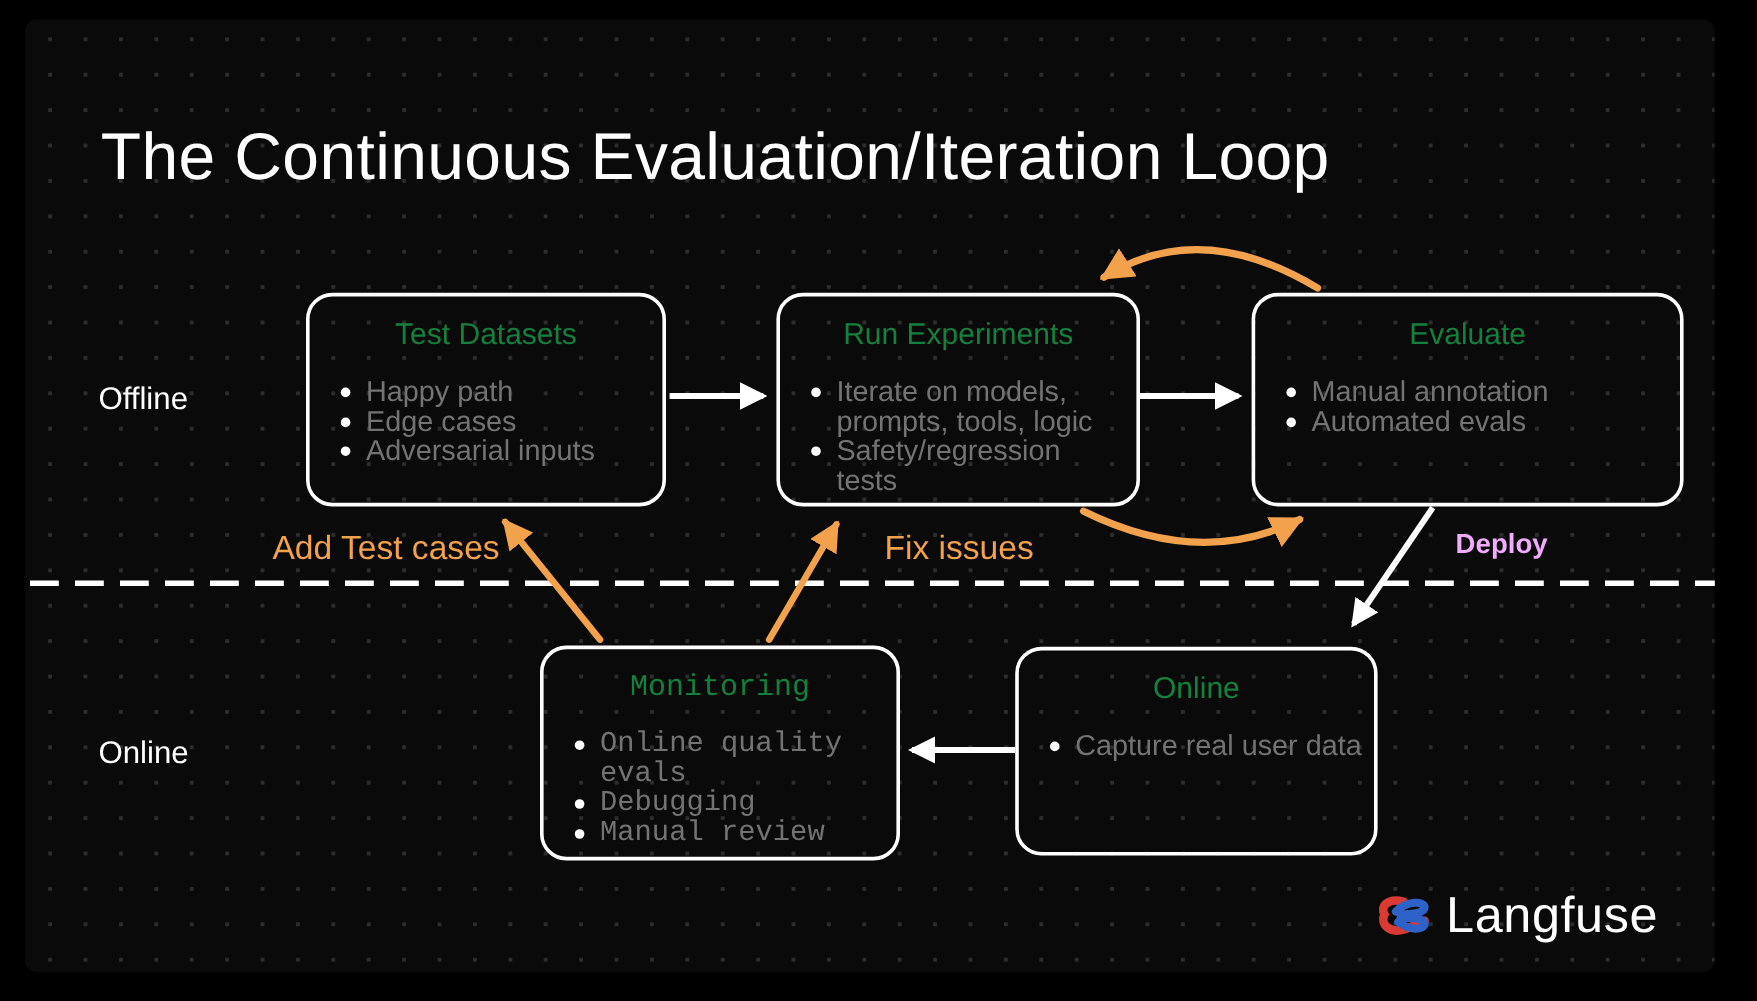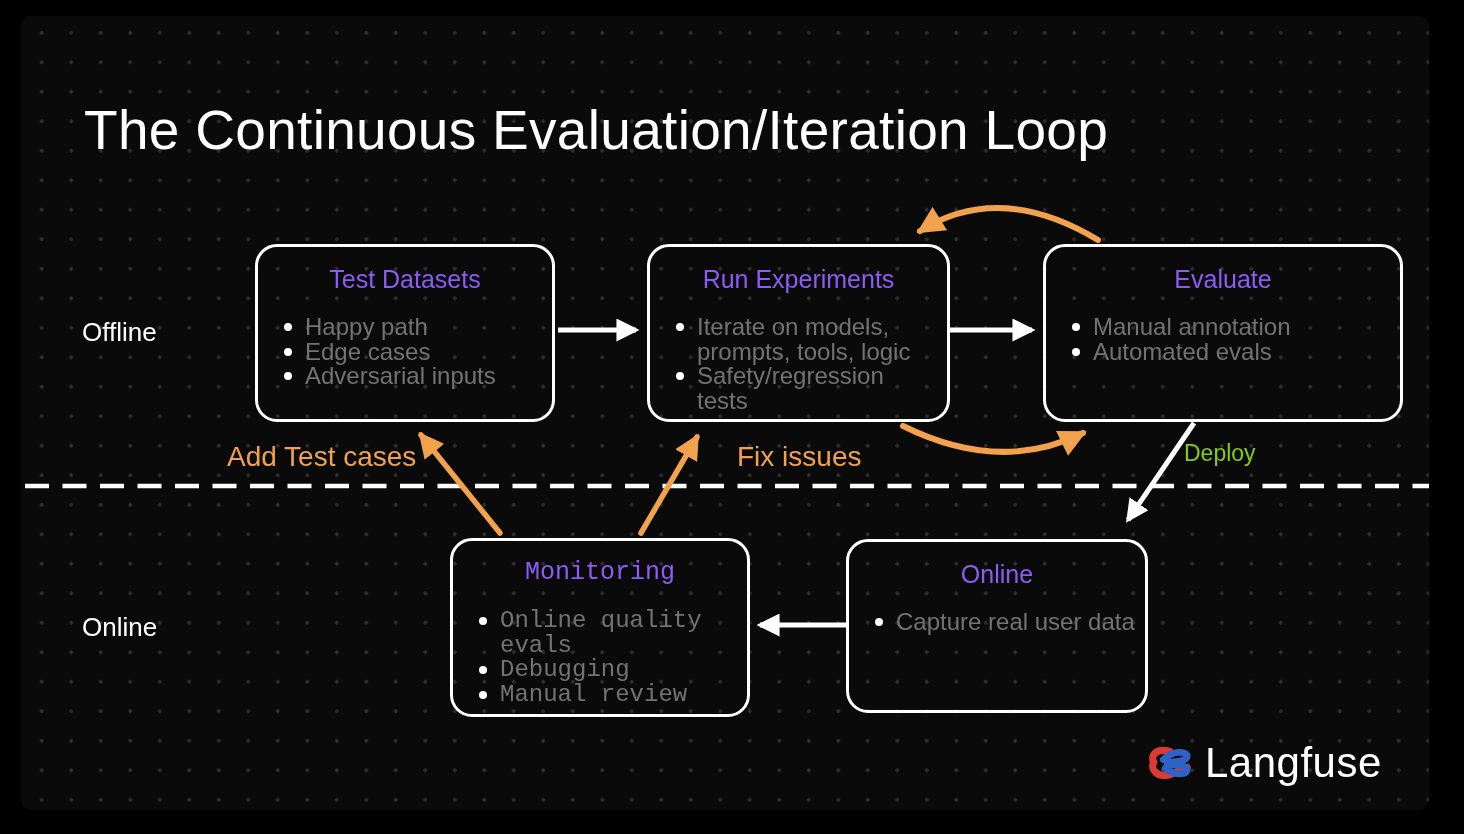--- a/index.html
+++ b/index.html
@@ -33,40 +33,40 @@
   }
   .lane-offline { left: 82px; top: 317px; }
   .lane-online  { left: 82px; top: 612px; }
 
   .node {
     position: absolute; border: 3px solid #ffffff; border-radius: 22px;
     color: #ffffff; background: transparent;
   }
   .node-title {
     text-align: center; padding-top: 17px;
-    font-size: 25px; line-height: 30px; font-weight: 500; color: #8b5cf6;
+    font-size: 25px; line-height: 30px; font-weight: 500; color: #15803d;
   }
   .bullets { margin-top: 21px; padding-left: 26px; padding-right: 10px; }
   .bullet { display: flex; gap: 13px; font-size: 24px; line-height: 24.5px; color: #737373; }
   .bullet .dot {
     width: 8px; height: 8px; border-radius: 50%; background: #ffffff;
     margin-top: 8px; flex: none;
   }
 
   .node-test-datasets   { left: 255px;  top: 244px; width: 300px; height: 178px; }
   .node-run-experiments { left: 647px;  top: 244px; width: 303px; height: 178px; }
   .node-evaluate        { left: 1043px; top: 244px; width: 360px; height: 178px; }
   .node-monitoring      { left: 450px;  top: 538px; width: 300px; height: 179px; font-family: Liberation Mono, monospace; }
   .node-tracing         { left: 846px;  top: 539px; width: 302px; height: 174px; }
 
   .arrow-label { position: absolute; font-size: 28px; white-space: nowrap; }
   .orange { color: #F2A14D; }
   .label-add-test-cases { left: 227px; top: 441px; }
   .label-fix-issues     { left: 737px; top: 441px; }
-  .label-deploy         { left: 1184px; top: 440px; color: #84cc16; font-size: 23px; }
+  .label-deploy         { left: 1213px; top: 440px; color: #f0abfc; font-size: 23px; font-weight: bold; }
 
   svg.arrows { position: absolute; inset: 0; width: 1464px; height: 834px; pointer-events: none; }
 
   .logo {
     position: absolute; left: 1146px; top: 739px;
     display: flex; align-items: center; gap: 13px;
   }
   .logo-text {
     color: #ffffff; font-size: 42px; font-weight: 500; letter-spacing: 0.5px;
     white-space: nowrap;

